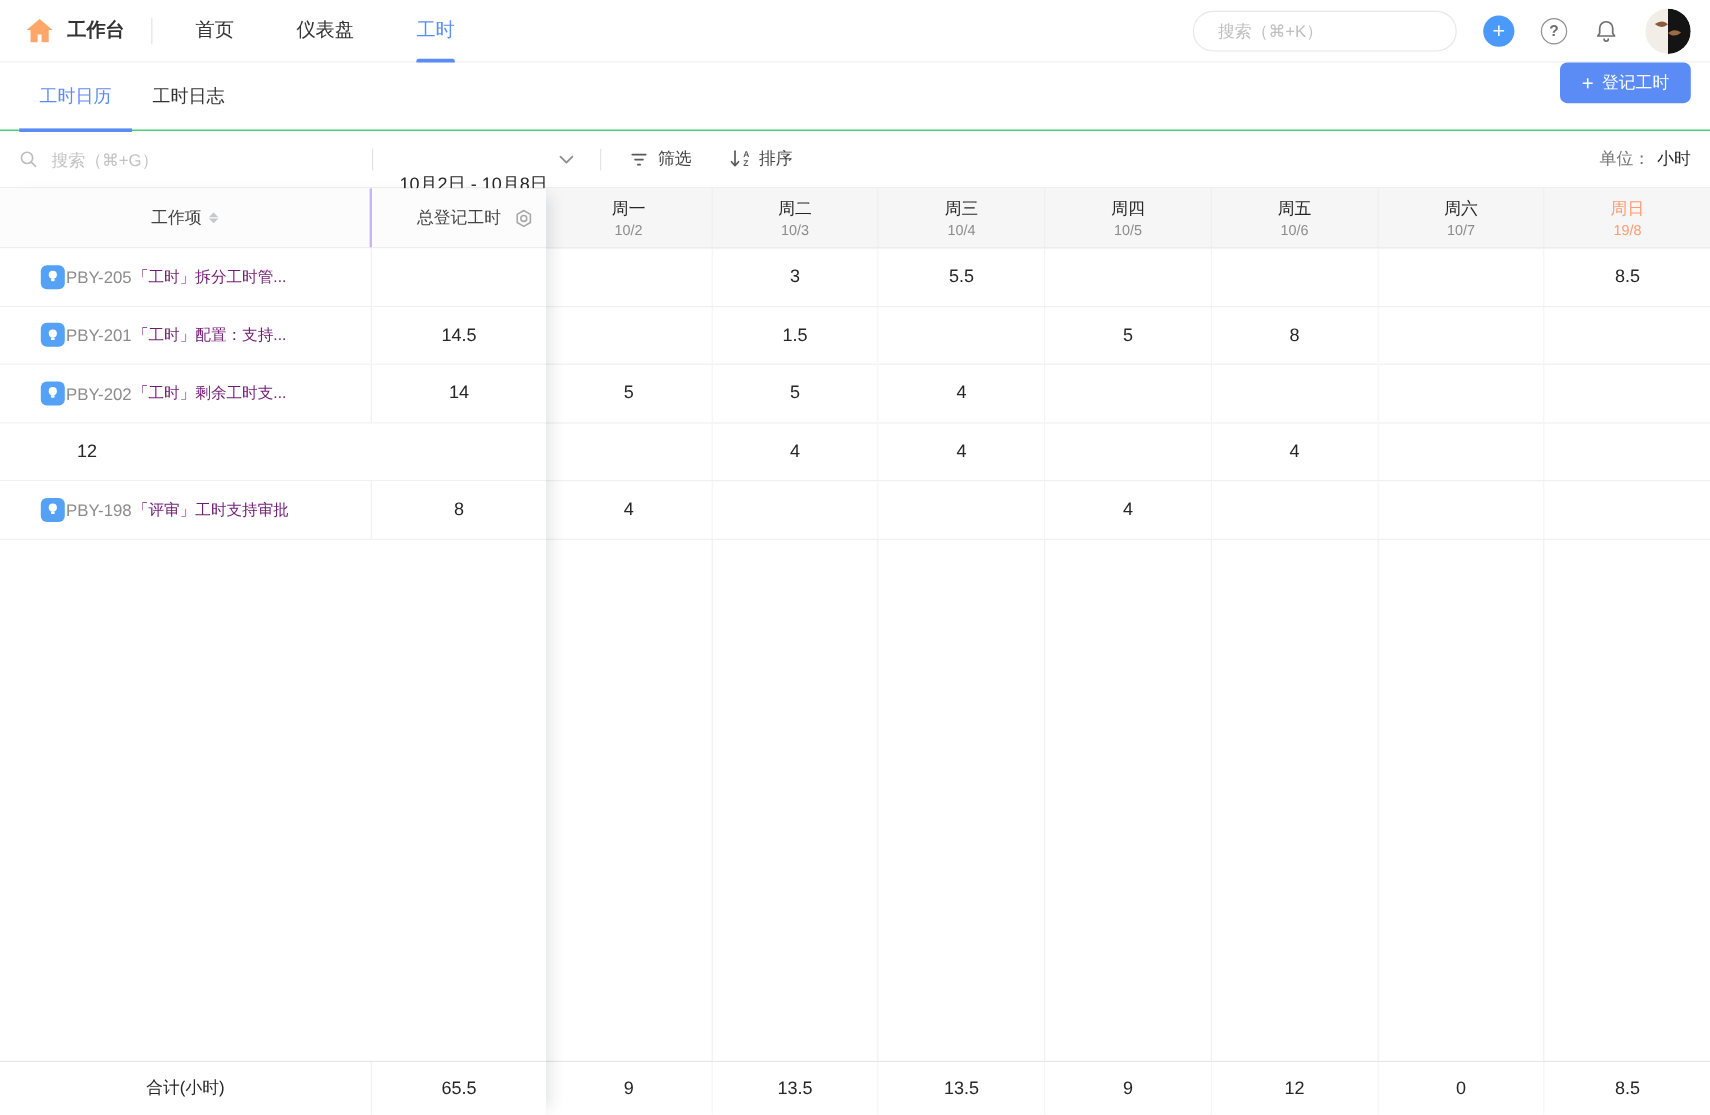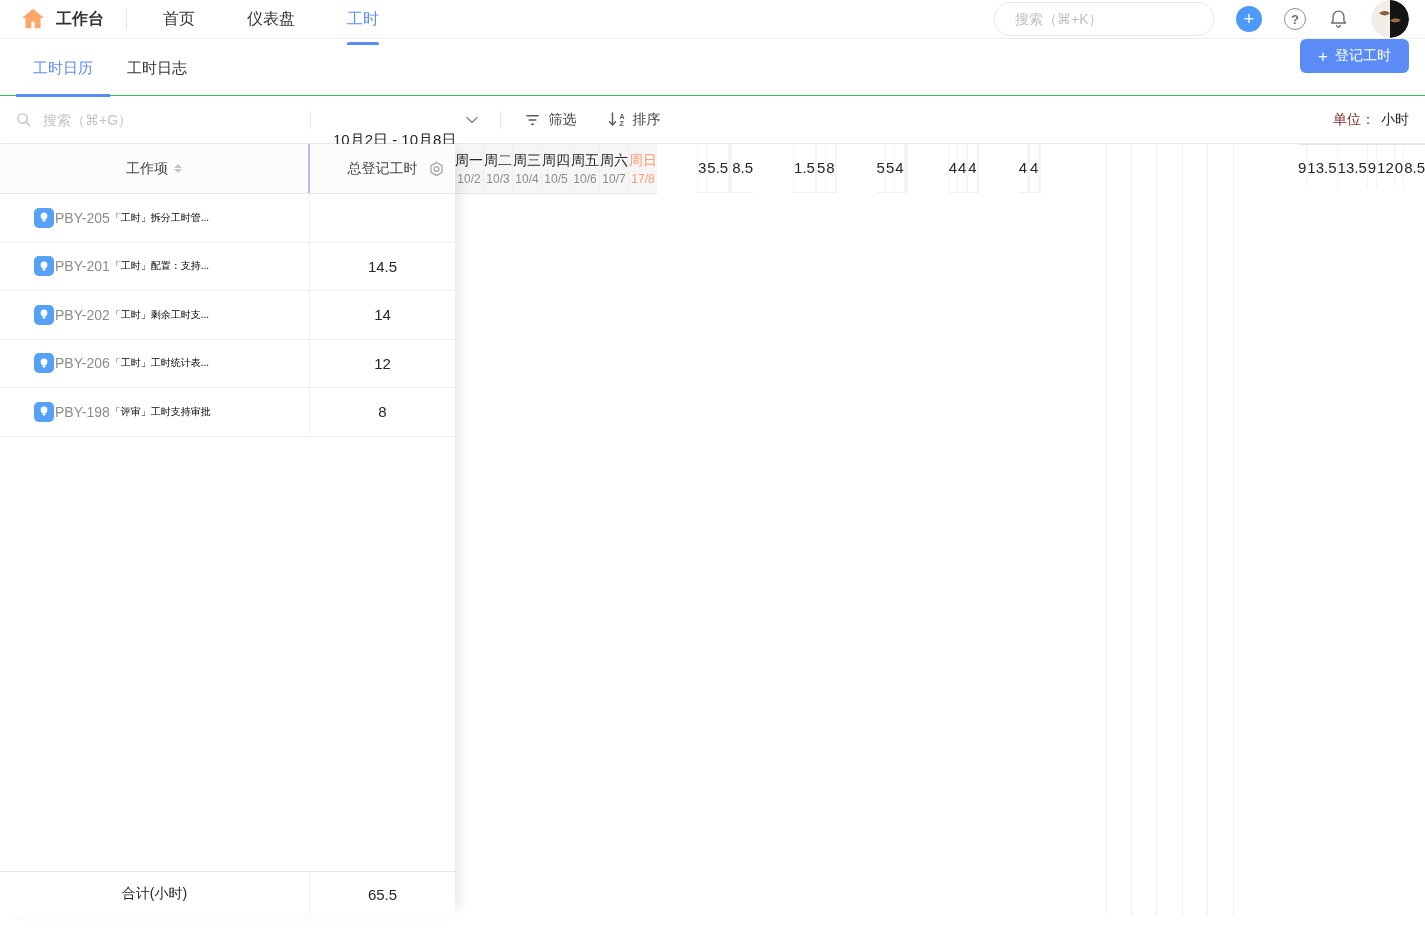--- a/index.html
+++ b/index.html
@@ -1,19 +1,19 @@
 <!DOCTYPE html>
 <html><head>
 <meta charset="utf-8">
 <style>
   * { margin:0; padding:0; box-sizing:border-box; }
   html,body { width:1425px; height:929px; background:#fff; font-family:"Liberation Sans","DejaVu Sans",sans-serif; color:#262626; overflow:hidden; }
 
   
-  .topnav { height:39px; display:flex; align-items:center; border-bottom:1px solid #f0f0f0; padding:0 16px 0 20px; }
+  .topnav { height:52px; display:flex; align-items:center; border-bottom:1px solid #f0f0f0; padding:0 16px 0 20px; }
   .brand { display:flex; align-items:center; gap:10px; }
   .home-ic { width:26px; height:26px; display:block; }
   .brand-label { font-size:16px; font-weight:700; color:#333; cursor:pointer; }
   .nav-divider { width:1px; height:22px; background:#e4e4e4; margin:0 10px 0 22px; }
   .nav-item { position:relative; height:52px; line-height:52px; font-size:16px; color:#333; padding:0 26px; cursor:pointer; }
   .nav-item.active { color:#5b8cf5; font-weight:500; }
   .nav-item.active::after { content:""; position:absolute; left:26px; right:26px; bottom:0; height:3px; background:#5b8cf5; border-radius:2px 2px 0 0; }
   .topnav-right { margin-left:auto; display:flex; align-items:center; gap:22px; }
   .g-search { width:220px; height:34px; border:1px solid #e7e7e7; border-radius:17px; display:flex; align-items:center; padding:0 12px; gap:8px; }
   .g-search input { border:none; outline:none; flex:1; font-size:14px; color:#595959; background:transparent; font-family:inherit; }
@@ -34,45 +34,45 @@
   
   .toolbar { height:48px; display:flex; align-items:center; border-bottom:1px solid #ececec; padding:0 16px; }
   .tb-search { display:flex; align-items:center; gap:12px; width:286px; }
   .tb-search input { border:none; outline:none; font-size:14px; flex:1; background:transparent; font-family:inherit; }
   .tb-search input::placeholder { color:#c3c3c3; }
   .tb-divider { width:1px; height:18px; background:#e4e4e4; margin:0 8px; }
   .date-picker { display:flex; align-items:center; gap:10px; padding:0 14px; cursor:pointer; }
   .date-picker .dtext { font-size:15px; color:#262626;margin-top:42px; }
   .tb-btn { display:flex; align-items:center; gap:8px; font-size:14px; color:#434343; padding:0 16px; cursor:pointer; }
   .unit { margin-left:auto; font-size:14px; }
-  .unit .ulabel { color:#7f1d1d; }
+  .unit .ulabel { color:#737373; }
   .unit .uval { color:#262626; margin-left:6px; cursor:pointer; }
 
   
   .table-region { height:772px; display:flex; position:relative; }
   .left-pane { width:455px; flex:none; display:flex; flex-direction:column; background:#fff; box-shadow:9px 0 12px -6px rgba(31,35,41,.13); z-index:2; }
-  .right-pane { flex:1; display:flex; min-width:0;gap:40px; }
+  .right-pane { flex:1; display:flex; flex-direction:column; min-width:0; }
 
   .lp-header { height:50px; display:flex; background:#fcfcfd; border-bottom:1px solid #e9e9e9; }
   .lp-h-item { width:310px; display:flex; align-items:center; justify-content:center; gap:6px; font-size:14px; color:#434343; border-right:2px solid #c4b5fd; cursor:pointer; }
   .lp-h-total { width:145px; display:flex; align-items:center; justify-content:center; font-size:14px; color:#434343; position:relative; }
   .gear-wrap { position:absolute; right:10px; top:50%; transform:translateY(-50%); cursor:pointer; display:flex; }
 
   .rp-header { height:50px; display:flex; background:#f6f6f7; border-bottom:1px solid #e9e9e9; }
   .day-h { flex:1; display:flex; flex-direction:column; align-items:center; justify-content:center; gap:2px; border-right:1px solid #efefef; cursor:pointer; }
   .day-h:last-child { border-right:none; }
   .day-h .dname { font-size:14px; color:#262626; }
   .day-h .ddate { font-size:12px; color:#8c8c8c; }
   .day-h.weekend .dname, .day-h.weekend .ddate { color:#ff9b70; }
 
   .lp-row { height:48.5px; display:flex; border-bottom:1px solid #f0f0f0; background:#fff; }
   .item-cell { width:310px; display:flex; align-items:center; padding-left:34px; gap:1px; border-right:1px solid #f0f0f0; overflow:hidden; white-space:nowrap; cursor:pointer; }
   .item-ic { width:20px; height:20px; border-radius:5px; background:#54a1f6; flex:none; display:flex; align-items:center; justify-content:center; }
   .item-code { font-size:14px; color:#8c8c8c; }
-  .item-title { font-size:10px; color:#000000; }
+  .item-title { font-size:13px; color:#701a75; }
   .total-cell { width:145px; display:flex; align-items:center; justify-content:center; font-size:15px; color:#262626; }
 
   .rp-row { height:48.5px; display:flex; border-bottom:1px solid #f0f0f0; }
   .val-cell { flex:1; display:flex; align-items:center; justify-content:center; font-size:15px; color:#262626; border-right:1px solid #f4f4f4; cursor:pointer; }
   .val-cell:last-child { border-right:none; }
 
   .lp-filler { flex:1; background:#fff; }
   .rp-filler { flex:1; display:flex; }
   .rp-filler .fcol { flex:1; border-right:1px solid #f0f0f0; }
   .rp-filler .fcol:last-child { border-right:none; }
@@ -244,40 +244,30 @@
               <circle cx="6" cy="5" r="3.4" fill="#fff"></circle>
               <rect x="4.4" y="8.2" width="3.2" height="2.2" rx="1" fill="#fff"></rect>
             </svg>
           </span>
         <span class="item-code">PBY-202</span>
         <span class="item-title">「工时」剩余工时支...</span>
       </div>
       <div class="total-cell">14</div>
     </div>
     <div class="lp-row">
+      <div class="total-cell">12</div>
+    </div>
+    <div class="lp-row">
       <div class="item-cell">
         <span class="item-ic">
             <svg width="12" height="13" viewBox="0 0 12 13">
               <circle cx="6" cy="5" r="3.4" fill="#fff"></circle>
               <rect x="4.4" y="8.2" width="3.2" height="2.2" rx="1" fill="#fff"></rect>
             </svg>
           </span>
-        <span class="item-code">PBY-206</span>
-        <span class="item-title">「工时」工时统计表...</span>
-      </div>
-      <div class="total-cell">12</div>
-    </div>
-    <div class="lp-row">
-      <div class="item-cell">
-        <span class="item-ic">
-            <svg width="12" height="13" viewBox="0 0 12 13">
-              <circle cx="6" cy="5" r="3.4" fill="#fff"></circle>
-              <rect x="4.4" y="8.2" width="3.2" height="2.2" rx="1" fill="#fff"></rect>
-            </svg>
-          </span>
         <span class="item-code">PBY-198</span>
         <span class="item-title">「评审」工时支持审批</span>
       </div>
       <div class="total-cell">8</div>
     </div>
 
     <div class="lp-filler"></div>
 
     <div class="lp-footer">
       <div class="foot-label">合计(小时)</div>
@@ -306,21 +296,21 @@
       <div class="day-h">
           <span class="dname">周五</span>
           <span class="ddate">10/6</span>
         </div>
       <div class="day-h">
           <span class="dname">周六</span>
           <span class="ddate">10/7</span>
         </div>
       <div class="day-h weekend">
           <span class="dname">周日</span>
-          <span class="ddate">17/8</span>
+          <span class="ddate">19/8</span>
         </div>
     </div>
 
     <div class="rp-row">
       <div class="val-cell"></div>
       <div class="val-cell">3</div>
       <div class="val-cell">5.5</div>
       <div class="val-cell"></div>
       <div class="val-cell"></div>
       <div class="val-cell"></div>

